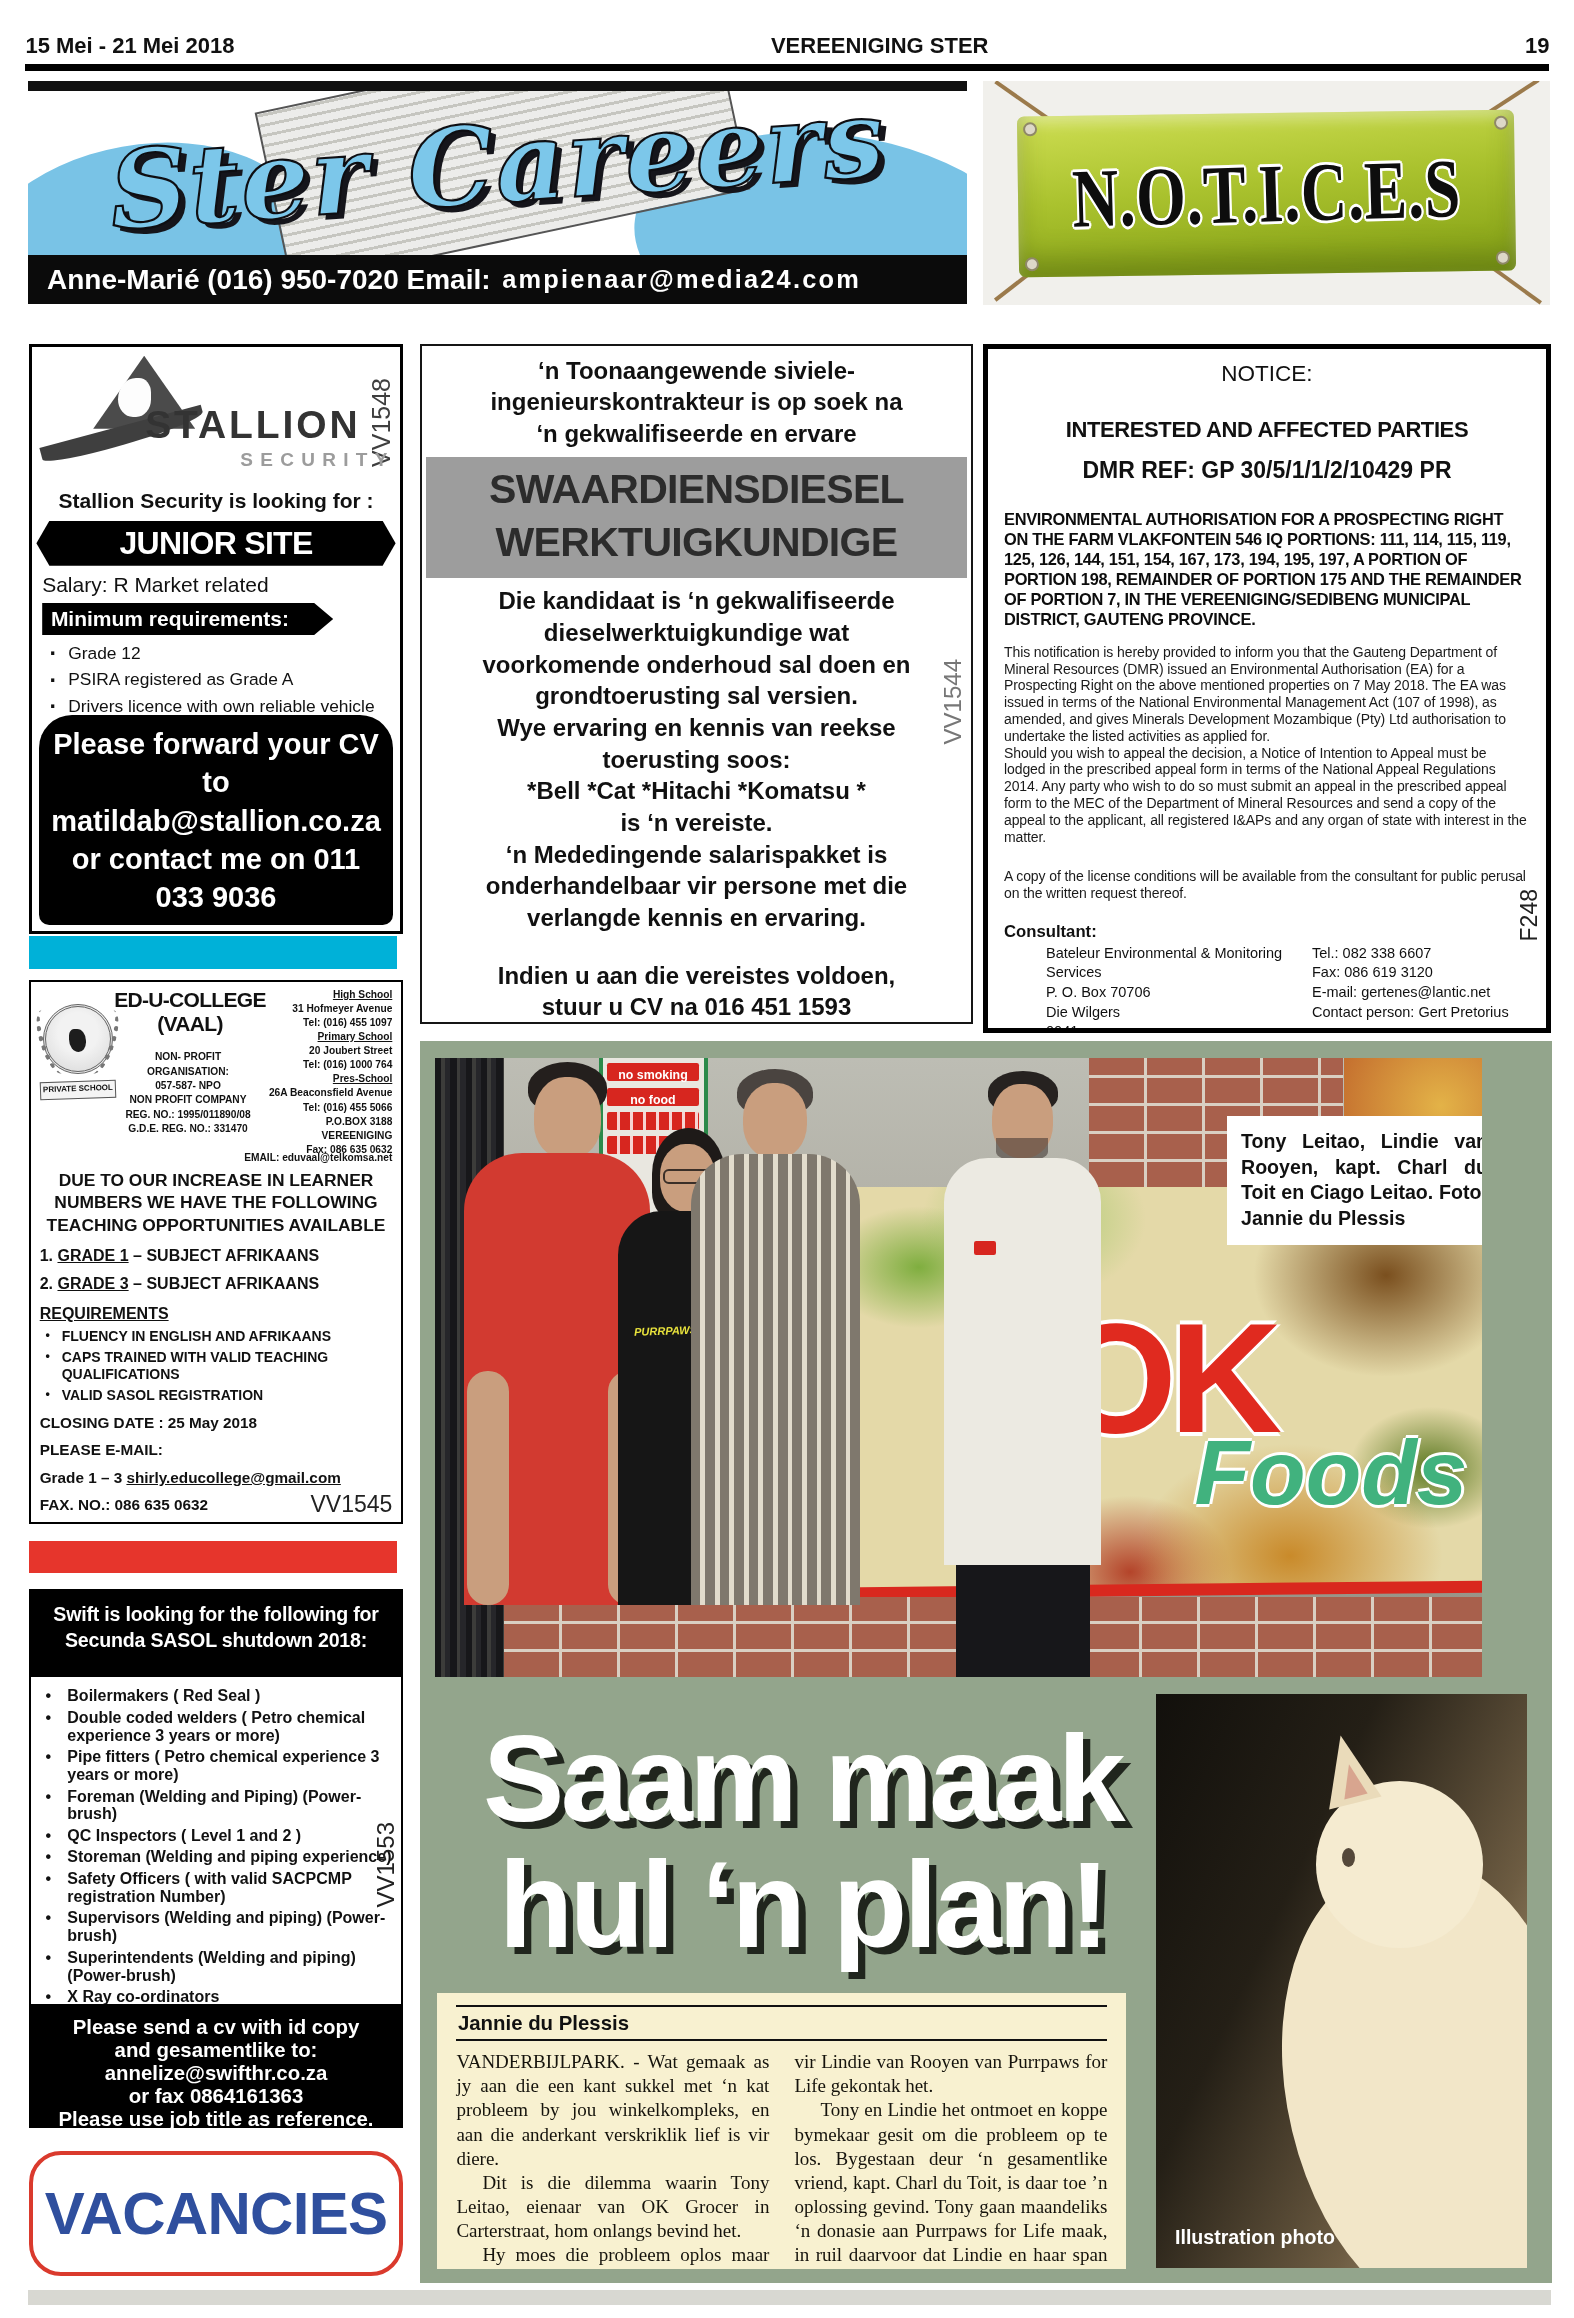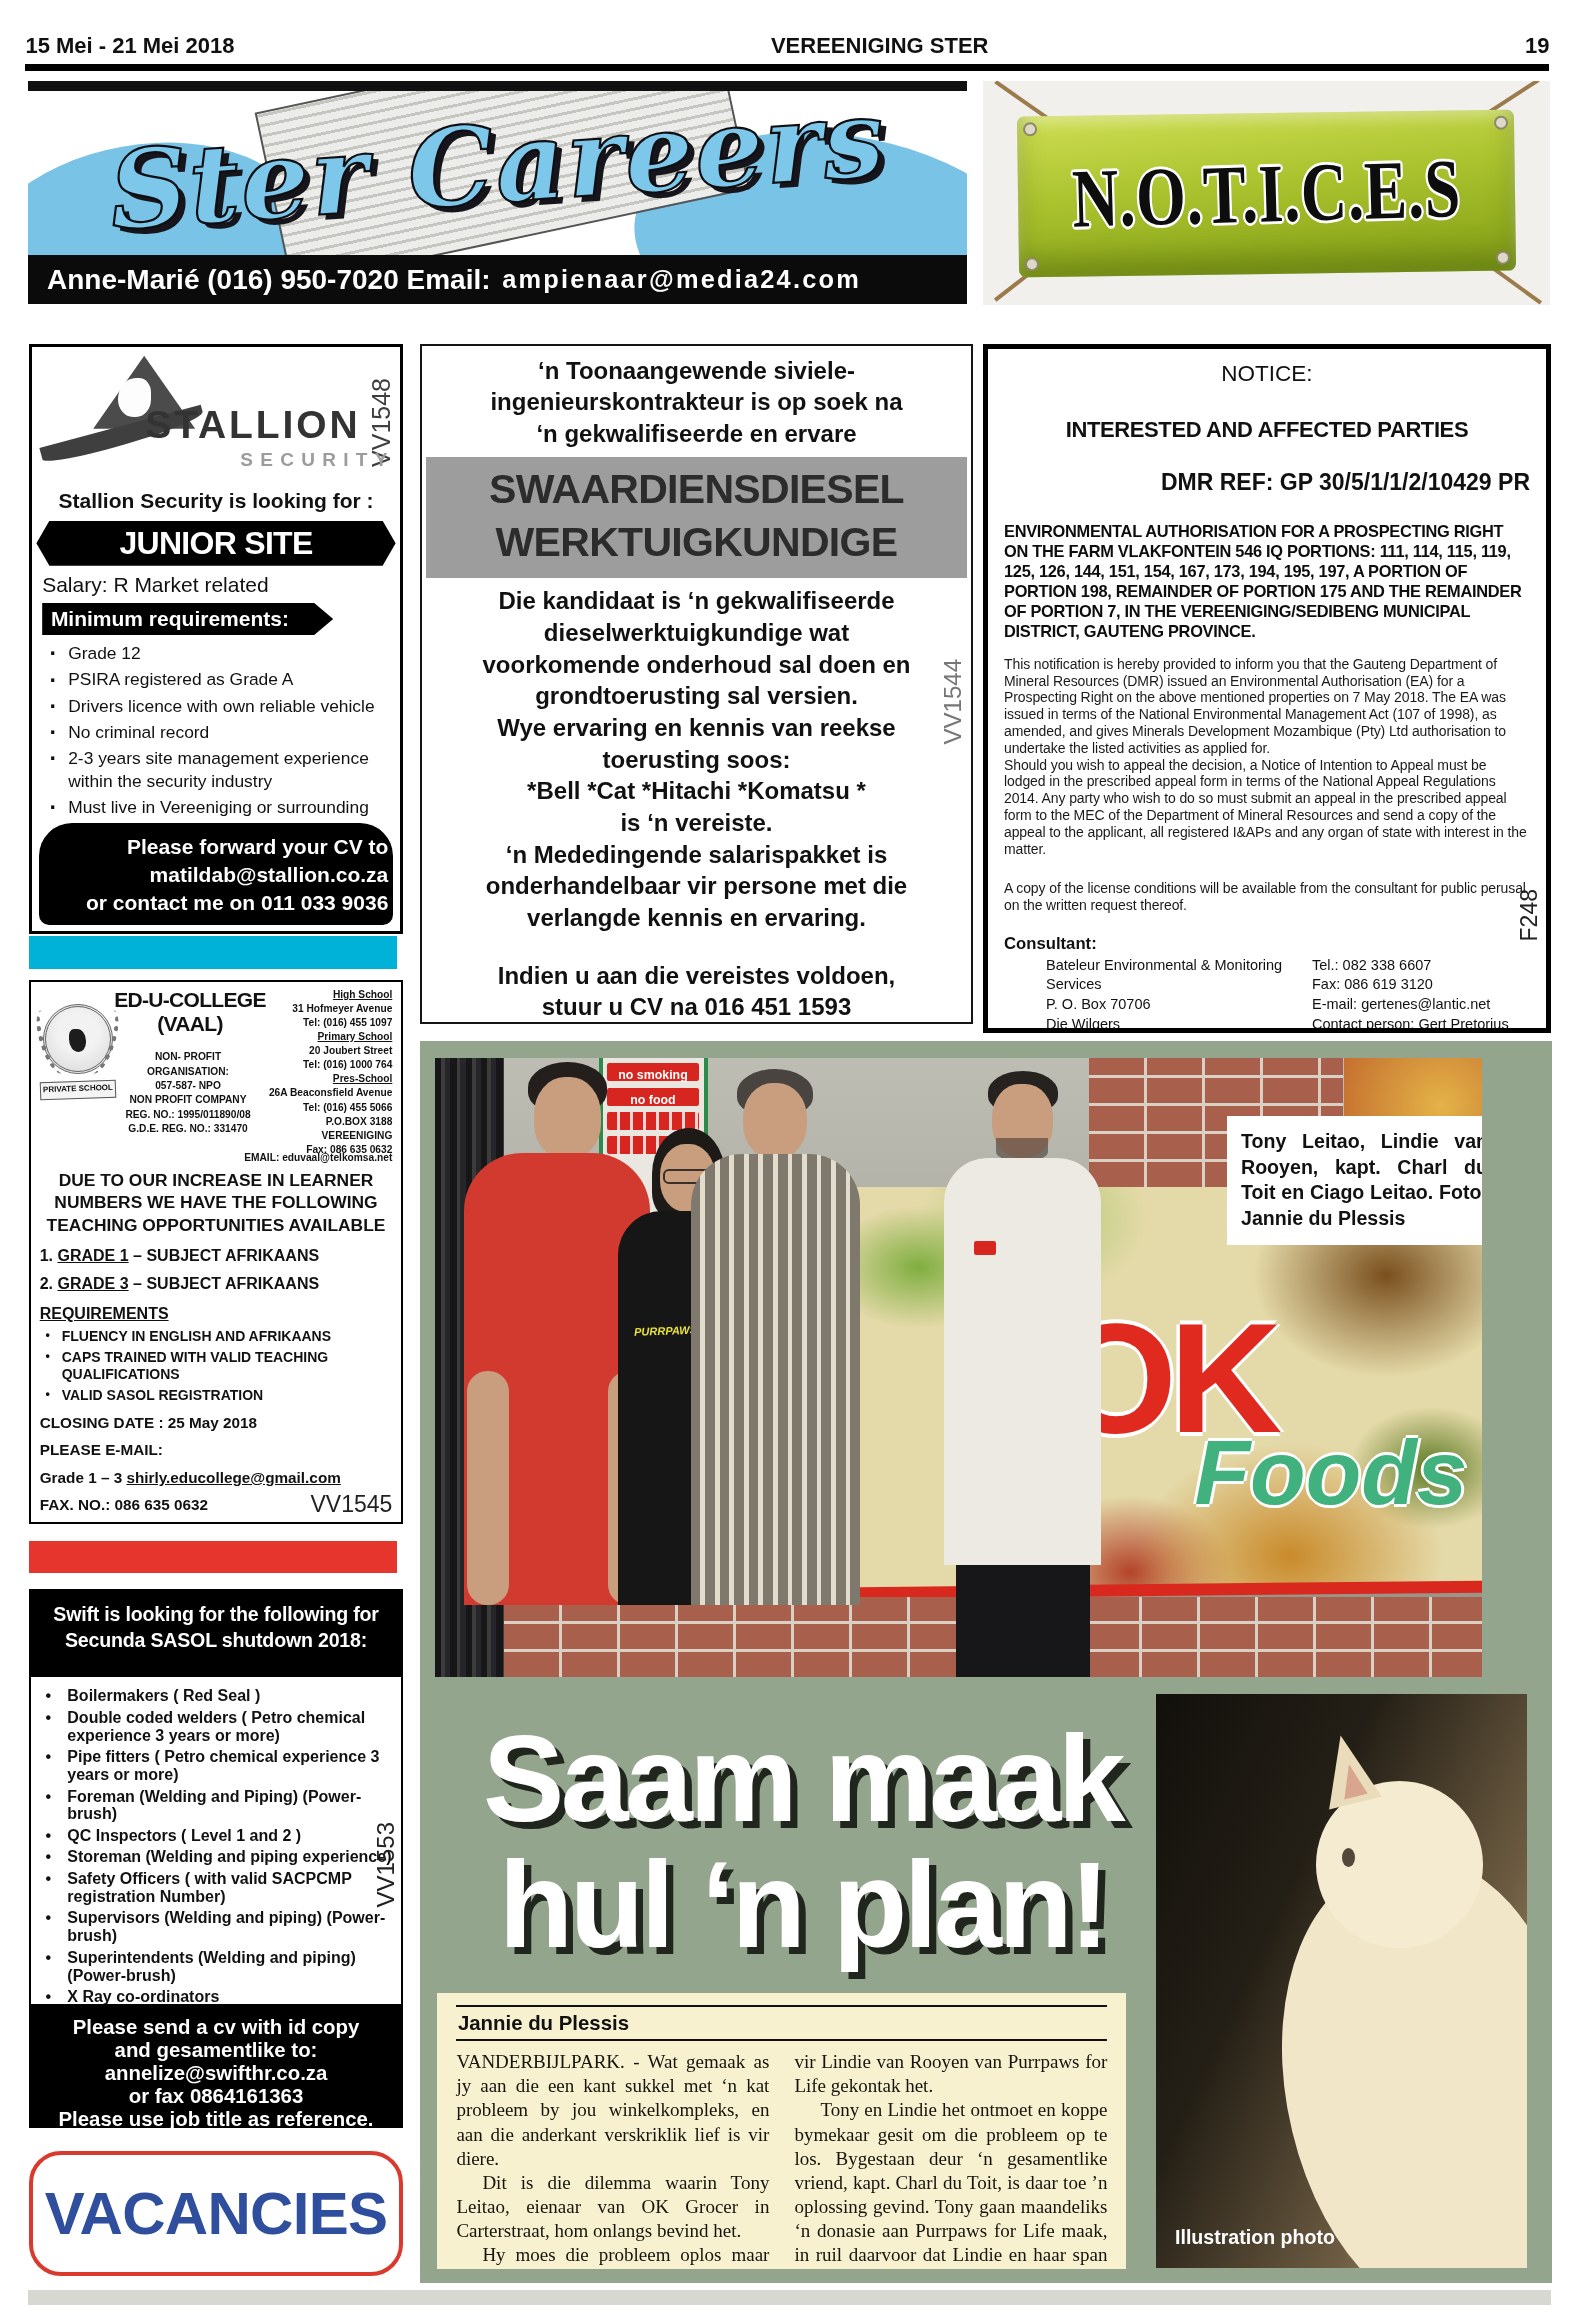--- a/index.html
+++ b/index.html
@@ -63,21 +63,21 @@
      letter-spacing:-0.7px;text-align:center;line-height:45px;height:45px;
      clip-path:polygon(13px 0,calc(100% - 13px) 0,100% 50%,calc(100% - 13px) 100%,13px 100%,0 50%);}
   .st-salary{font-size:21px;margin-top:7.3px;}
   .st-req{margin-top:5.8px;background:#000;color:#fff;font-weight:700;font-size:21px;line-height:32px;
      height:32px;width:291px;padding-left:8.7px;box-sizing:border-box;
      clip-path:polygon(0 0,calc(100% - 19px) 0,100% 50%,calc(100% - 19px) 100%,0 100%);}
   .st-bullets{list-style:none;margin:7.3px 0 0;padding:0;font-size:17.4px;line-height:1.3;}
   .st-bullets li{position:relative;padding-left:26px;margin-top:3.6px;}
   .st-bullets li::before{content:"·";position:absolute;left:7.3px;top:-2.9px;font-weight:900;font-size:23px;}
   .st-footer{position:absolute;left:7.3px;right:7.3px;bottom:5.8px;background:#000;color:#fff;
-     border-radius:33px 33px 10.2px 10.2px;text-align:right;font-weight:700;font-size:21px;
+     border-radius:33px 33px 10.2px 10.2px;text-align:center;font-weight:700;font-size:29px;
      line-height:1.32;padding:10.2px 4.4px 8.7px;}
   
   .bar{left:29px;width:368px;}
   .bar-cyan{top:936px;height:33px;background:#00b1d8;}
   .bar-red{top:1541px;height:32px;background:#e6352c;}
   
   .edu{left:29px;top:980px;width:374px;height:544px;border:2.9px solid #000;background:#fff;
        box-sizing:border-box;padding:4.4px 8.7px;overflow:hidden;}
   .edu-head{position:relative;height:164px;}
   .edu-logo{position:absolute;left:0;top:16px;width:76px;height:124px;}
@@ -127,21 +127,21 @@
   .d-intro div,.d-body div,.d-close div{font-size:24px;font-weight:700;line-height:1.32;}
   .d-title{margin:7.3px 0;background:#9d9d9d;padding:5.8px 0 8.7px;}
   .d-title div{font-size:41px;font-weight:700;color:#2c2c2c;line-height:1.3;letter-spacing:-0.7px;}
   .d-close{margin-top:26px;}
   .d-code{right:4.4px;top:313px;font-size:24px;color:#777;}
   
   .notice{left:983px;top:344px;width:568px;height:689px;border:5.8px solid #000;background:#fff;
      box-sizing:border-box;padding:7.3px 16px;overflow:hidden;}
   .n-title{text-align:center;font-size:22.5px;font-weight:400;margin-top:4.4px;}
   .n-sub{text-align:center;font-size:22px;font-weight:700;margin-top:30.5px;letter-spacing:-0.4px;}
-  .n-ref{text-align:right;font-size:23px;font-weight:700;margin-top:26px;}
+  .n-ref{text-align:center;font-size:23px;font-weight:700;margin-top:14px;}
   .n-bold{margin-top:25px;font-size:16.4px;font-weight:700;line-height:1.22;letter-spacing:-0.3px;color:#0d0d0d;}
   .n-p{font-size:14px;line-height:1.2;color:#1a1a1a;letter-spacing:-0.1px;margin:0;}
   .n-p1{margin-top:14.5px;}
   .n-p3{margin-top:23px;}
   .n-consult{margin-top:20.4px;}
   .n-clabel{font-size:16.7px;font-weight:700;}
   .n-crow{display:flex;margin-top:1.5px;margin-left:42px;}
   .n-cleft{flex:1;font-size:14.5px;line-height:1.35;}
   .n-cright{width:218px;font-size:14.5px;line-height:1.35;}
   .n-code{right:2.9px;bottom:87px;font-size:23px;color:#222;}

